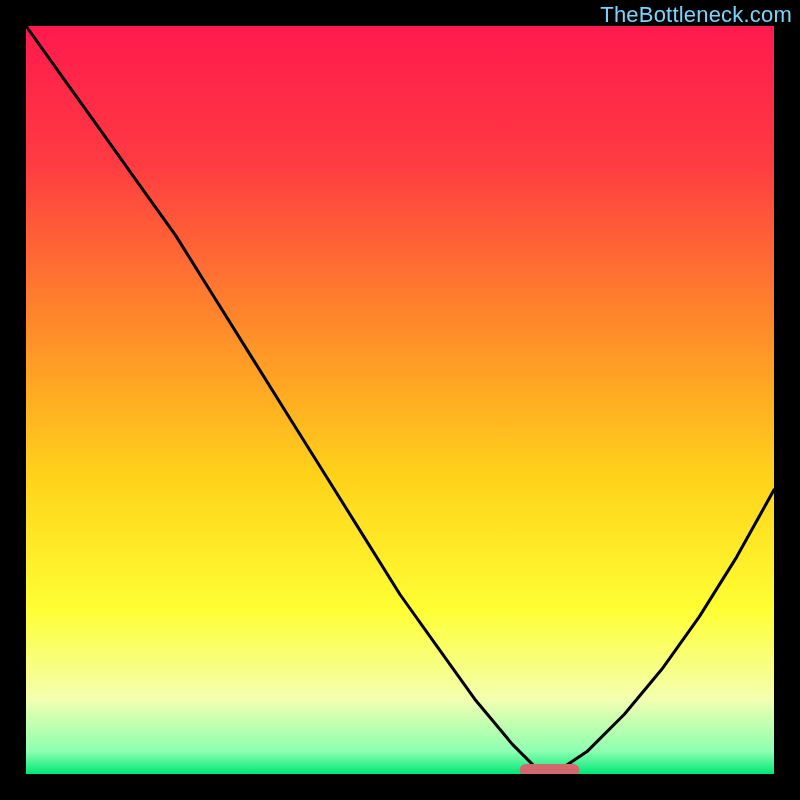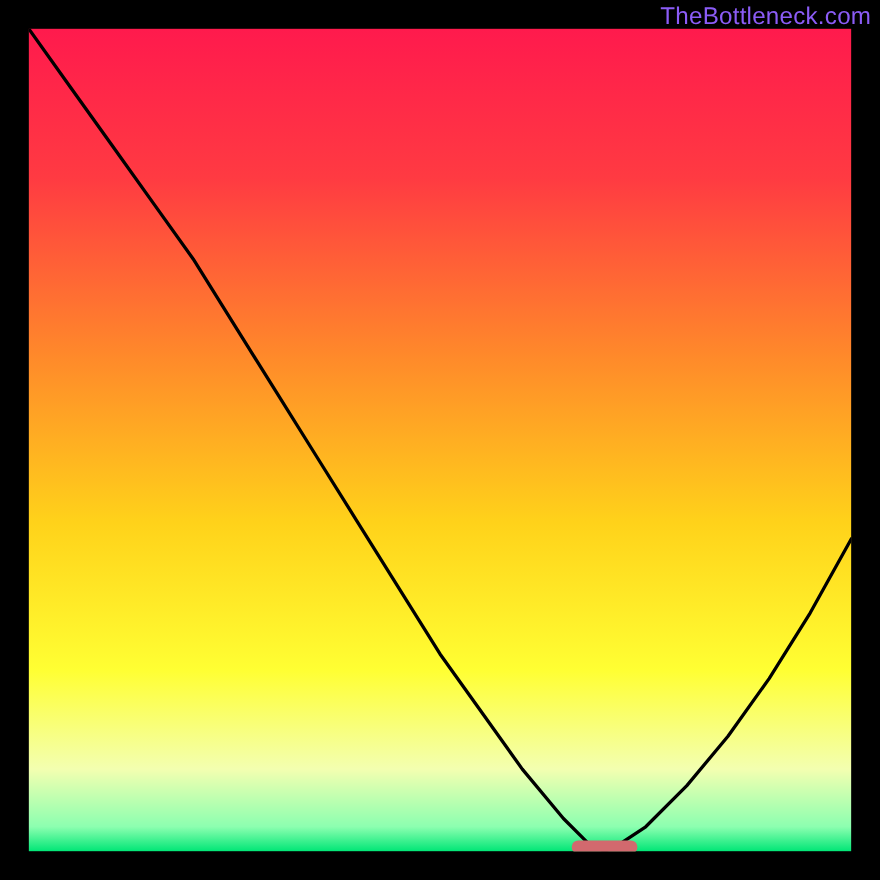--- a/index.html
+++ b/index.html
@@ -14,21 +14,21 @@
   .outer {
     position: relative;
     width: 800px;
     height: 800px;
     background: #000;
   }
   .watermark {
     position: absolute;
     top: 2px;
     right: 8px;
-    color: #8b5cf6;
+    color: #7dd3fc;
     font-size: 22px;
     font-weight: 500;
     letter-spacing: 0.2px;
     z-index: 5;
   }
   .plot {
     position: absolute;
     left: 26px;
     top: 26px;
     width: 748px;

